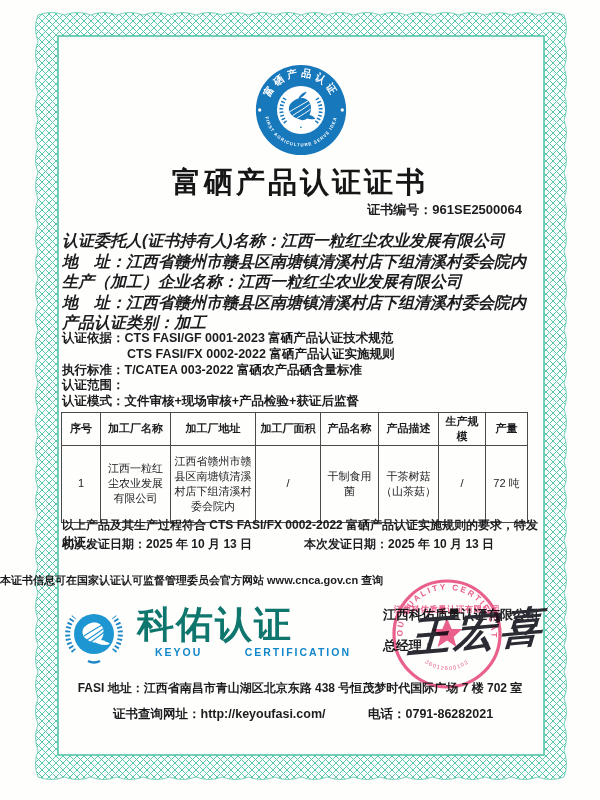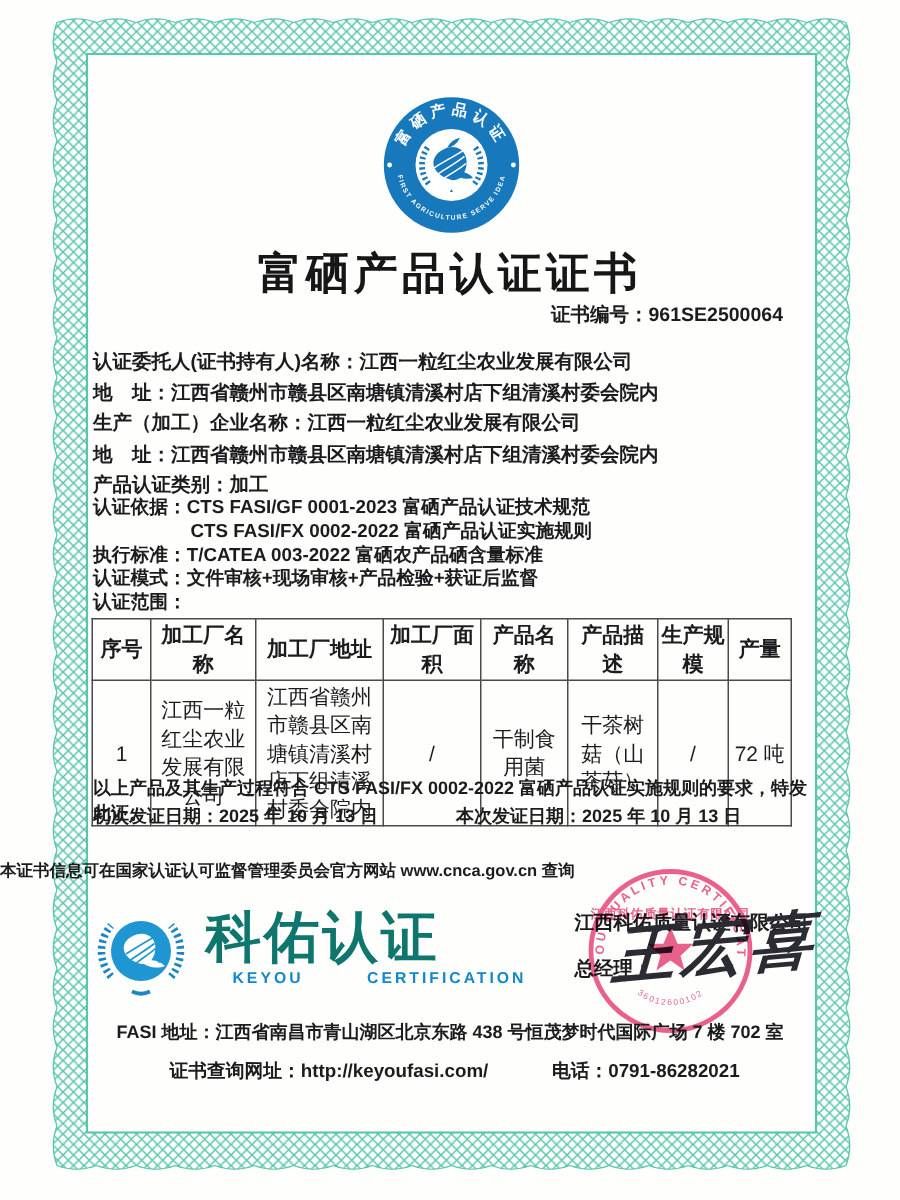--- a/index.html
+++ b/index.html
@@ -8,28 +8,28 @@
   .abs{position:absolute;}
   .frame-svg{position:absolute;left:0;top:0;pointer-events:none;}
 
   
   .badge{left:253px;top:62px;width:96px;height:96px;}
   .doc-title{left:0;top:163px;width:600px;text-align:center;font-size:29px;font-weight:bold;
              letter-spacing:3px;color:#161616;}
   .cert-no{right:78px;top:201px;font-size:13px;font-weight:bold;}
 
   
-  .fields-a{left:62px;top:231px;width:480px;font-size:13px;font-weight:bold;line-height:20.6px;}
+  .fields-a{left:62px;top:231px;width:480px;font-size:16px;font-weight:bold;line-height:20.6px;font-style:italic;}
   .fields-b{left:62px;top:331px;width:480px;font-size:12.5px;font-weight:bold;line-height:15.8px;}
   .field-line{white-space:nowrap;}
   .field-line .indent{padding-left:65px;}
 
   
   .scope-table{left:61px;top:412px;width:466px;border-collapse:collapse;table-layout:fixed;
-               font-size:14px;position:absolute;}
+               font-size:11px;position:absolute;}
   .scope-table th,.scope-table td{border:1px solid #4a4a4a;text-align:center;vertical-align:middle;
                padding:1px 2px;word-break:break-all;line-height:1.35;}
   .scope-table th{height:25px;font-weight:bold;}
   .scope-table td{height:74px;}
 
   .statement{left:62px;top:517px;width:480px;font-size:12px;font-weight:bold;}
   .dates-row{left:62px;top:536px;width:480px;font-size:12px;font-weight:bold;display:flex;gap:52px;}
   .validity-row{left:62px;top:553px;font-size:12px;font-weight:bold;}
   .cnca-note{left:0;top:573px;width:600px;text-align:left;font-size:11px;font-weight:bold;}
 
@@ -101,22 +101,22 @@
     <div class="field-line"><span>地　址：</span><span>江西省赣州市赣县区南塘镇清溪村店下组清溪村委会院内</span></div>
     <div class="field-line"><span>生产（加工）企业名称：</span><span>江西一粒红尘农业发展有限公司</span></div>
     <div class="field-line"><span>地　址：</span><span>江西省赣州市赣县区南塘镇清溪村店下组清溪村委会院内</span></div>
     <div class="field-line"><span>产品认证类别：</span><span>加工</span></div>
   </div>
 
   <div class="abs fields-b">
     <div class="field-line"><span>认证依据：</span><span>CTS FASI/GF 0001-2023 富硒产品认证技术规范</span></div>
     <div class="field-line"><span class="indent">CTS FASI/FX 0002-2022 富硒产品认证实施规则</span></div>
     <div class="field-line"><span>执行标准：</span><span>T/CATEA 003-2022 富硒农产品硒含量标准</span></div>
+    <div class="field-line"><span>认证范围：</span></div>
     <div class="field-line"><span>认证模式：</span><span>文件审核+现场审核+产品检验+获证后监督</span></div>
-    <div class="field-line"><span>认证范围：</span></div>
   </div>
 
   <table class="scope-table">
     <colgroup>
       <col style="width:39px">
         <col style="width:70px">
         <col style="width:85px">
         <col style="width:65px">
       <col style="width:58px">
         <col style="width:60px">

